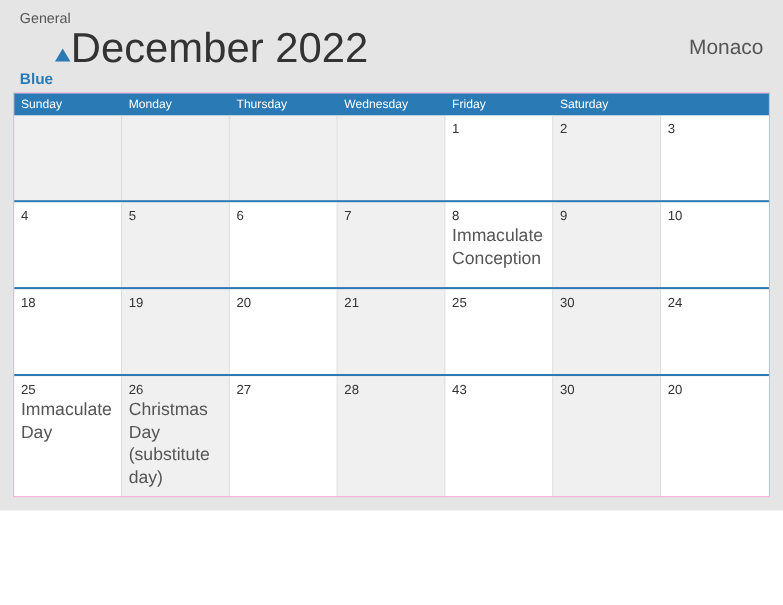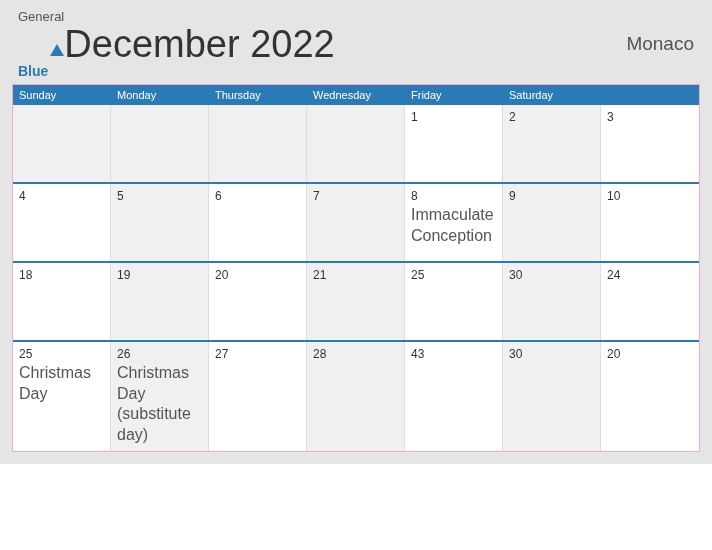--- a/index.html
+++ b/index.html
@@ -221,21 +221,21 @@
           <span class="day-num">30</span>
         </div>
         <div class="day-cell">
           <span class="day-num">24</span>
         </div>
       </div>
 
       <div class="week-row">
         <div class="day-cell">
           <span class="day-num">25</span>
-          <span class="day-event">Christmas Day</span>
+          <span class="day-event">Immaculate Day</span>
         </div>
         <div class="day-cell shaded">
           <span class="day-num">26</span>
           <span class="day-event">Christmas Day (substitute day)</span>
         </div>
         <div class="day-cell">
           <span class="day-num">27</span>
         </div>
         <div class="day-cell shaded">
           <span class="day-num">28</span>

